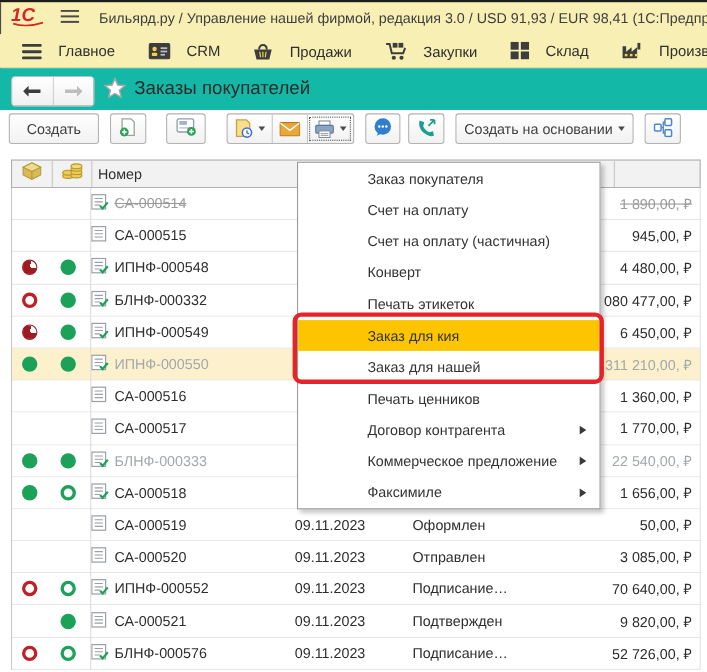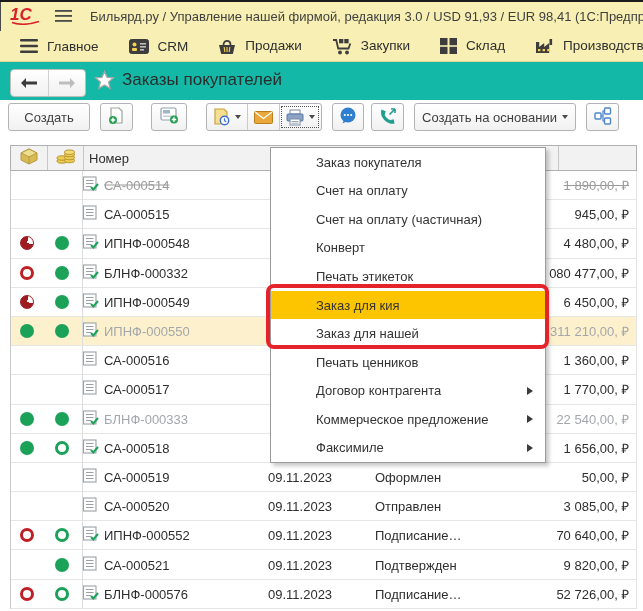--- a/index.html
+++ b/index.html
@@ -8,21 +8,21 @@
   
   #topbar{left:0;top:0;width:643px;height:29px;background:#f7efb3;border-top:2px solid #1c1c1c;
     display:flex;align-items:center;}
   #topbar .edge{position:absolute;left:0;top:0;width:1px;height:62px;background:#4a4a4a;}
   #logo{margin-left:9px;flex:0 0 auto;}
   #hamburger{margin-left:14px;flex:0 0 auto;cursor:pointer;}
   #win-title{margin-left:18px;font-size:13px;color:#3f3f3f;white-space:nowrap;overflow:hidden;}
   
   #menubar{left:0;top:31px;width:643px;height:31px;background:#f7efb3;border-bottom:1px solid #e2d494;
     display:flex;align-items:center;gap:30px;padding-left:20px;box-sizing:border-box;}
-  .nav-item{display:flex;align-items:flex-start;gap:9px;cursor:pointer;white-space:nowrap;}
+  .nav-item{display:flex;align-items:flex-end;gap:15px;cursor:pointer;white-space:nowrap;}
   .nav-item .nlabel{font-size:13.5px;color:#2f2f2f;}
   .nav-item .nicon{display:flex;align-items:center;}
   
   #navrow{left:0;top:62px;width:643px;height:38px;background:#14b8a6;}
   #histbtns{left:10px;top:7px;height:26px;width:74px;border:1px solid #bdbdbd;border-radius:4px;
     background:linear-gradient(#fff,#f0f0f0);display:flex;}
   #histbtns .hb{flex:1;display:flex;align-items:center;justify-content:center;cursor:pointer;}
   #histbtns .hb:first-child{border-right:1px solid #cfcfcf;}
   #fav-star{left:94px;top:8px;cursor:pointer;}
   #page-title{left:122px;top:8px;font-size:17px;color:#2b2b2b;white-space:nowrap;}
@@ -59,21 +59,21 @@
   .st.green{background:#1ba158;}
   .st.green-open{border:3px solid #1ba158;background:#fff;}
   .st.red-open{border:3px solid #bf2025;background:#fff;}
   .st.red-pie{background:conic-gradient(from 15deg,#fff 0 24%,#9e1b21 24% 100%);border:1px solid #9e1b21;}
   #vline-icons{left:82px;top:171px;width:1px;height:438px;background:#dcdcdc;}
   #vline-left{left:10px;top:171px;width:1px;height:438px;background:#c9c9c9;}
   #vline-right{left:636px;top:171px;width:1px;height:438px;background:#e3e3e3;}
   
   #printmenu{left:270px;top:147px;width:276px;height:316px;background:#fff;border:1px solid #9c9c9c;
     box-shadow:3px 3px 4px rgba(0,0,0,.22);display:flex;flex-direction:column;z-index:40;box-sizing:border-box;}
-  .menu-item{flex:1;display:flex;align-items:center;padding-left:45px;padding-right:10px;font-size:13px;
+  .menu-item{flex:1;display:flex;align-items:center;padding-left:63px;padding-right:10px;font-size:13px;
     color:#333;cursor:pointer;position:relative;white-space:nowrap;}
   .menu-item.hl{background:#fdc500;}
   .menu-item .mi-arrow{position:absolute;right:12px;width:0;height:0;border-top:4.5px solid transparent;
     border-bottom:4.5px solid transparent;border-left:6px solid #3a3a3a;}
   
   #annotation{left:266px;top:284px;width:283px;height:65px;border:4px solid #e5232b;border-radius:8px;
     z-index:50;pointer-events:none;box-sizing:border-box;background:transparent;}
 </style>
 </head>
 <body>

